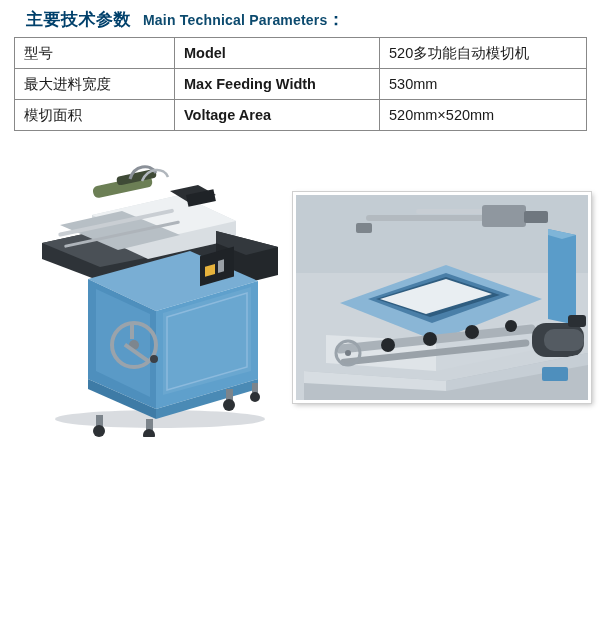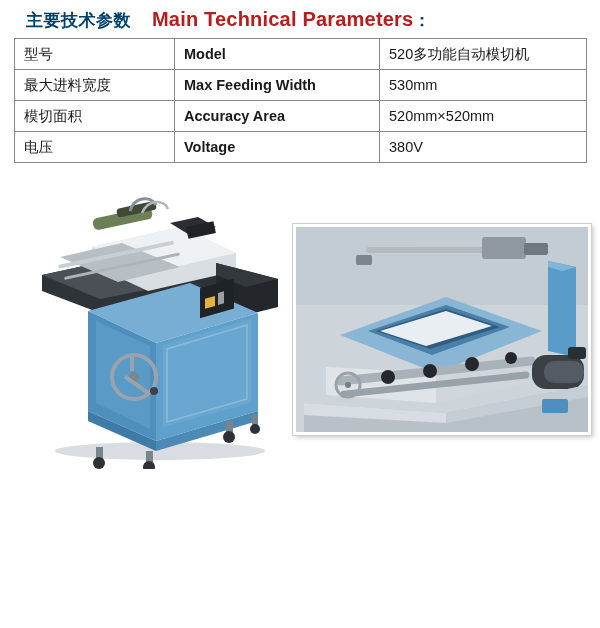--- a/index.html
+++ b/index.html
@@ -27,24 +27,24 @@
     padding: 8px 0 6px 26px;
     white-space: nowrap;
   }
   .title-cn {
     font-size: 17px;
     font-weight: bold;
     color: #00406b;
     letter-spacing: 0.5px;
   }
   .title-en {
-    font-size: 20px;
+    font-size: 14px;
     font-weight: bold;
-    color: #b91c1c;
-    margin-left: 21px;
+    color: #0c4a6e;
+    margin-left: 12px;
     letter-spacing: 0.2px;
   }
   .title-colon {
     font-size: 17px;
     font-weight: bold;
     color: #00406b;
   }
   
   .params-table {
     border-collapse: collapse;
@@ -118,27 +118,22 @@
         <td class="cell-en">Model</td>
         <td class="cell-val">520多功能自动模切机</td>
       </tr>
       <tr>
         <td class="cell-cn">最大进料宽度</td>
         <td class="cell-en">Max Feeding Width</td>
         <td class="cell-val">530mm</td>
       </tr>
       <tr>
         <td class="cell-cn">模切面积</td>
-        <td class="cell-en">Accuracy Area</td>
+        <td class="cell-en">Voltage Area</td>
         <td class="cell-val">520mm×520mm</td>
-      </tr>
-      <tr>
-        <td class="cell-cn">电压</td>
-        <td class="cell-en">Voltage</td>
-        <td class="cell-val">380V</td>
       </tr>
     </tbody>
   </table>
 
   <div class="photo-area">
 
     <svg class="machine-main" viewBox="0 0 250 290">
 
       <ellipse cx="130" cy="272" rx="105" ry="9" fill="#b9c0c6" opacity="0.55"></ellipse>
 

